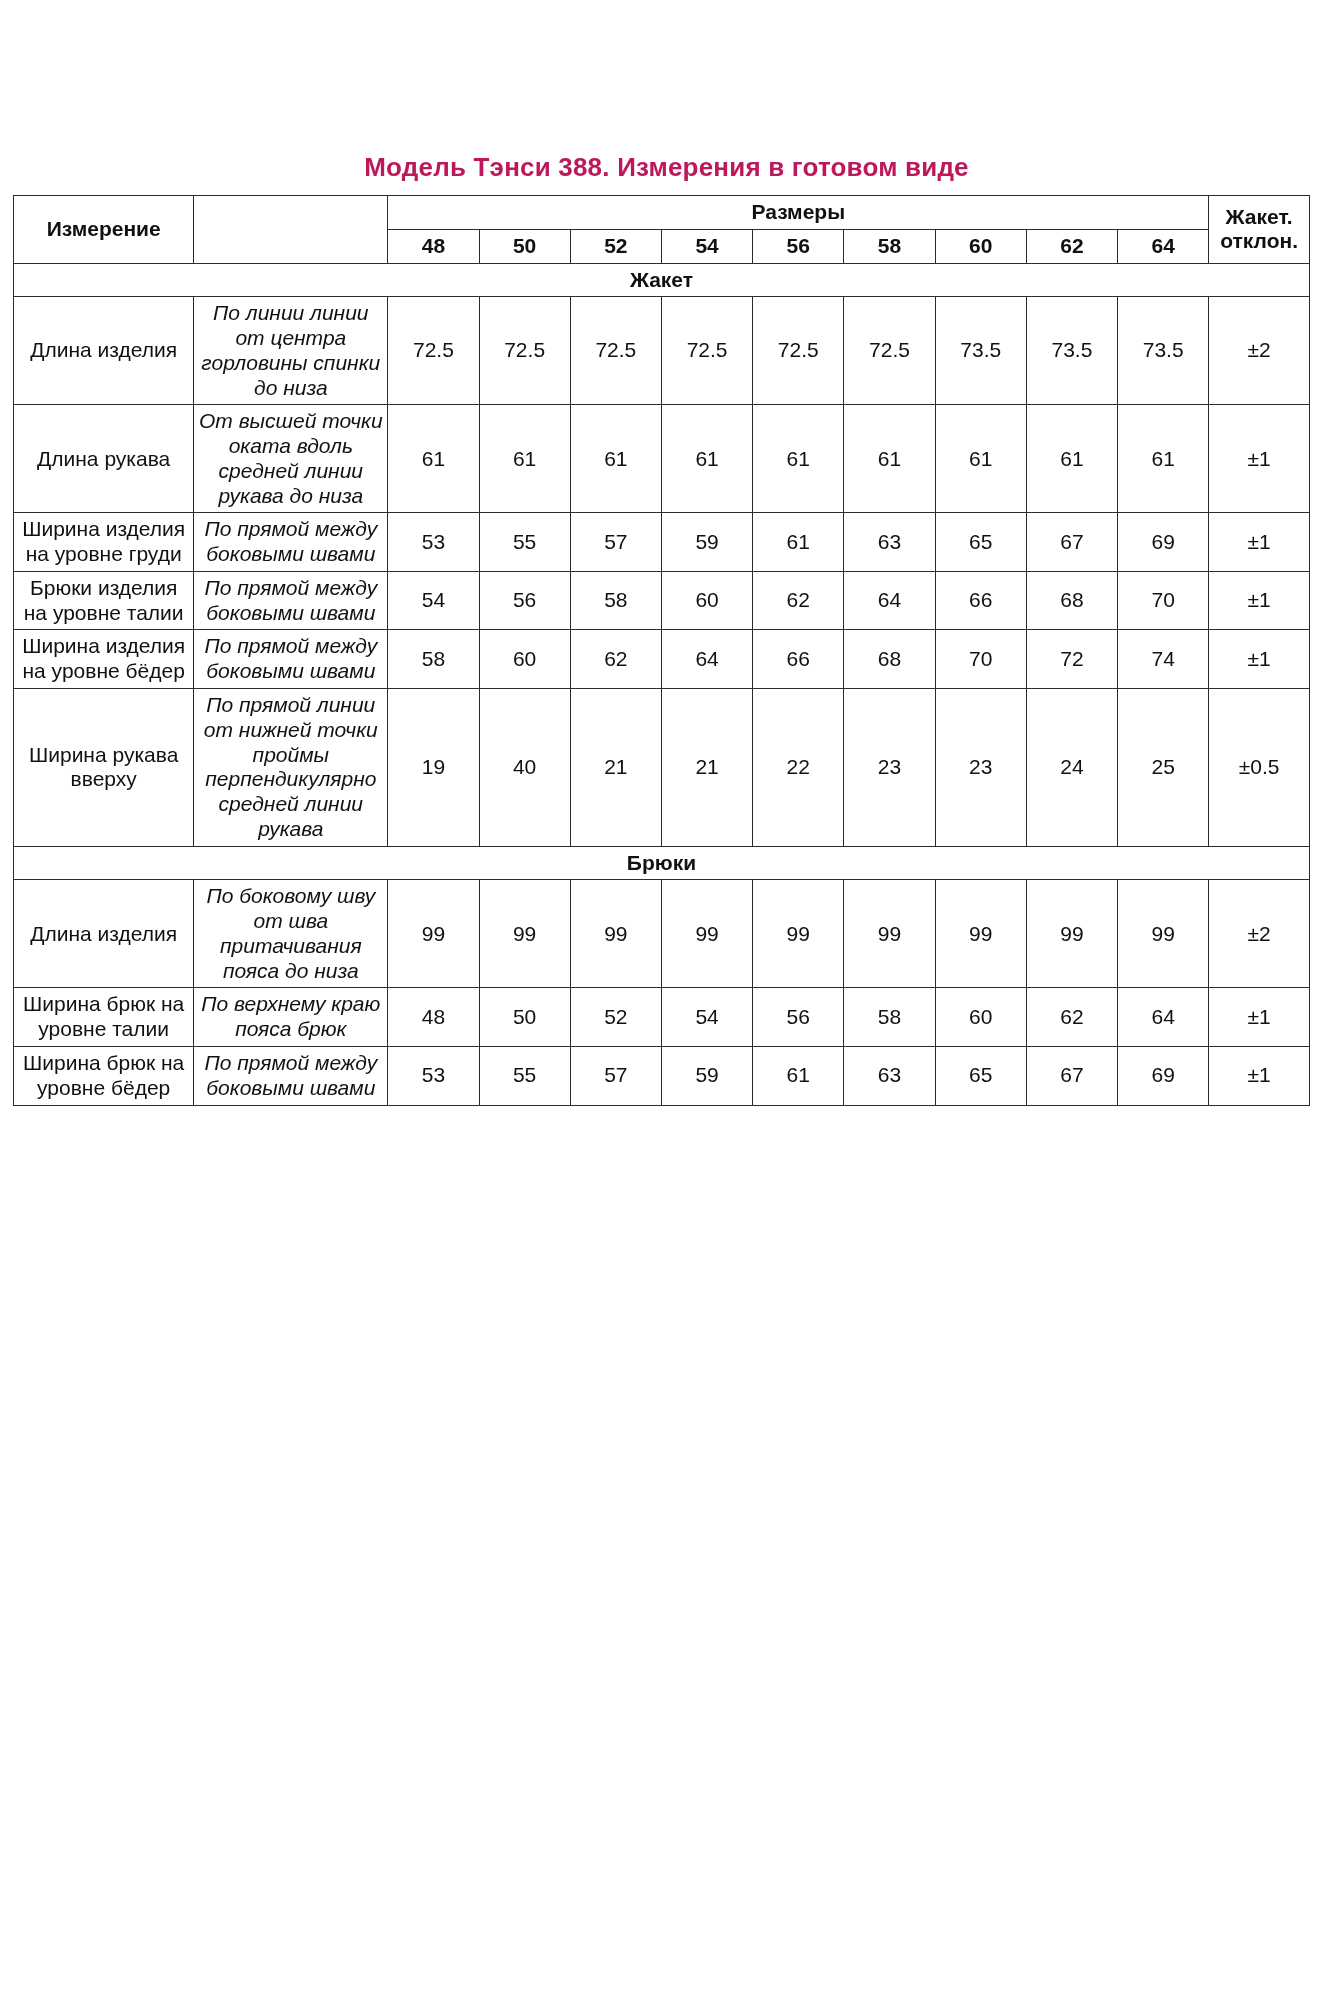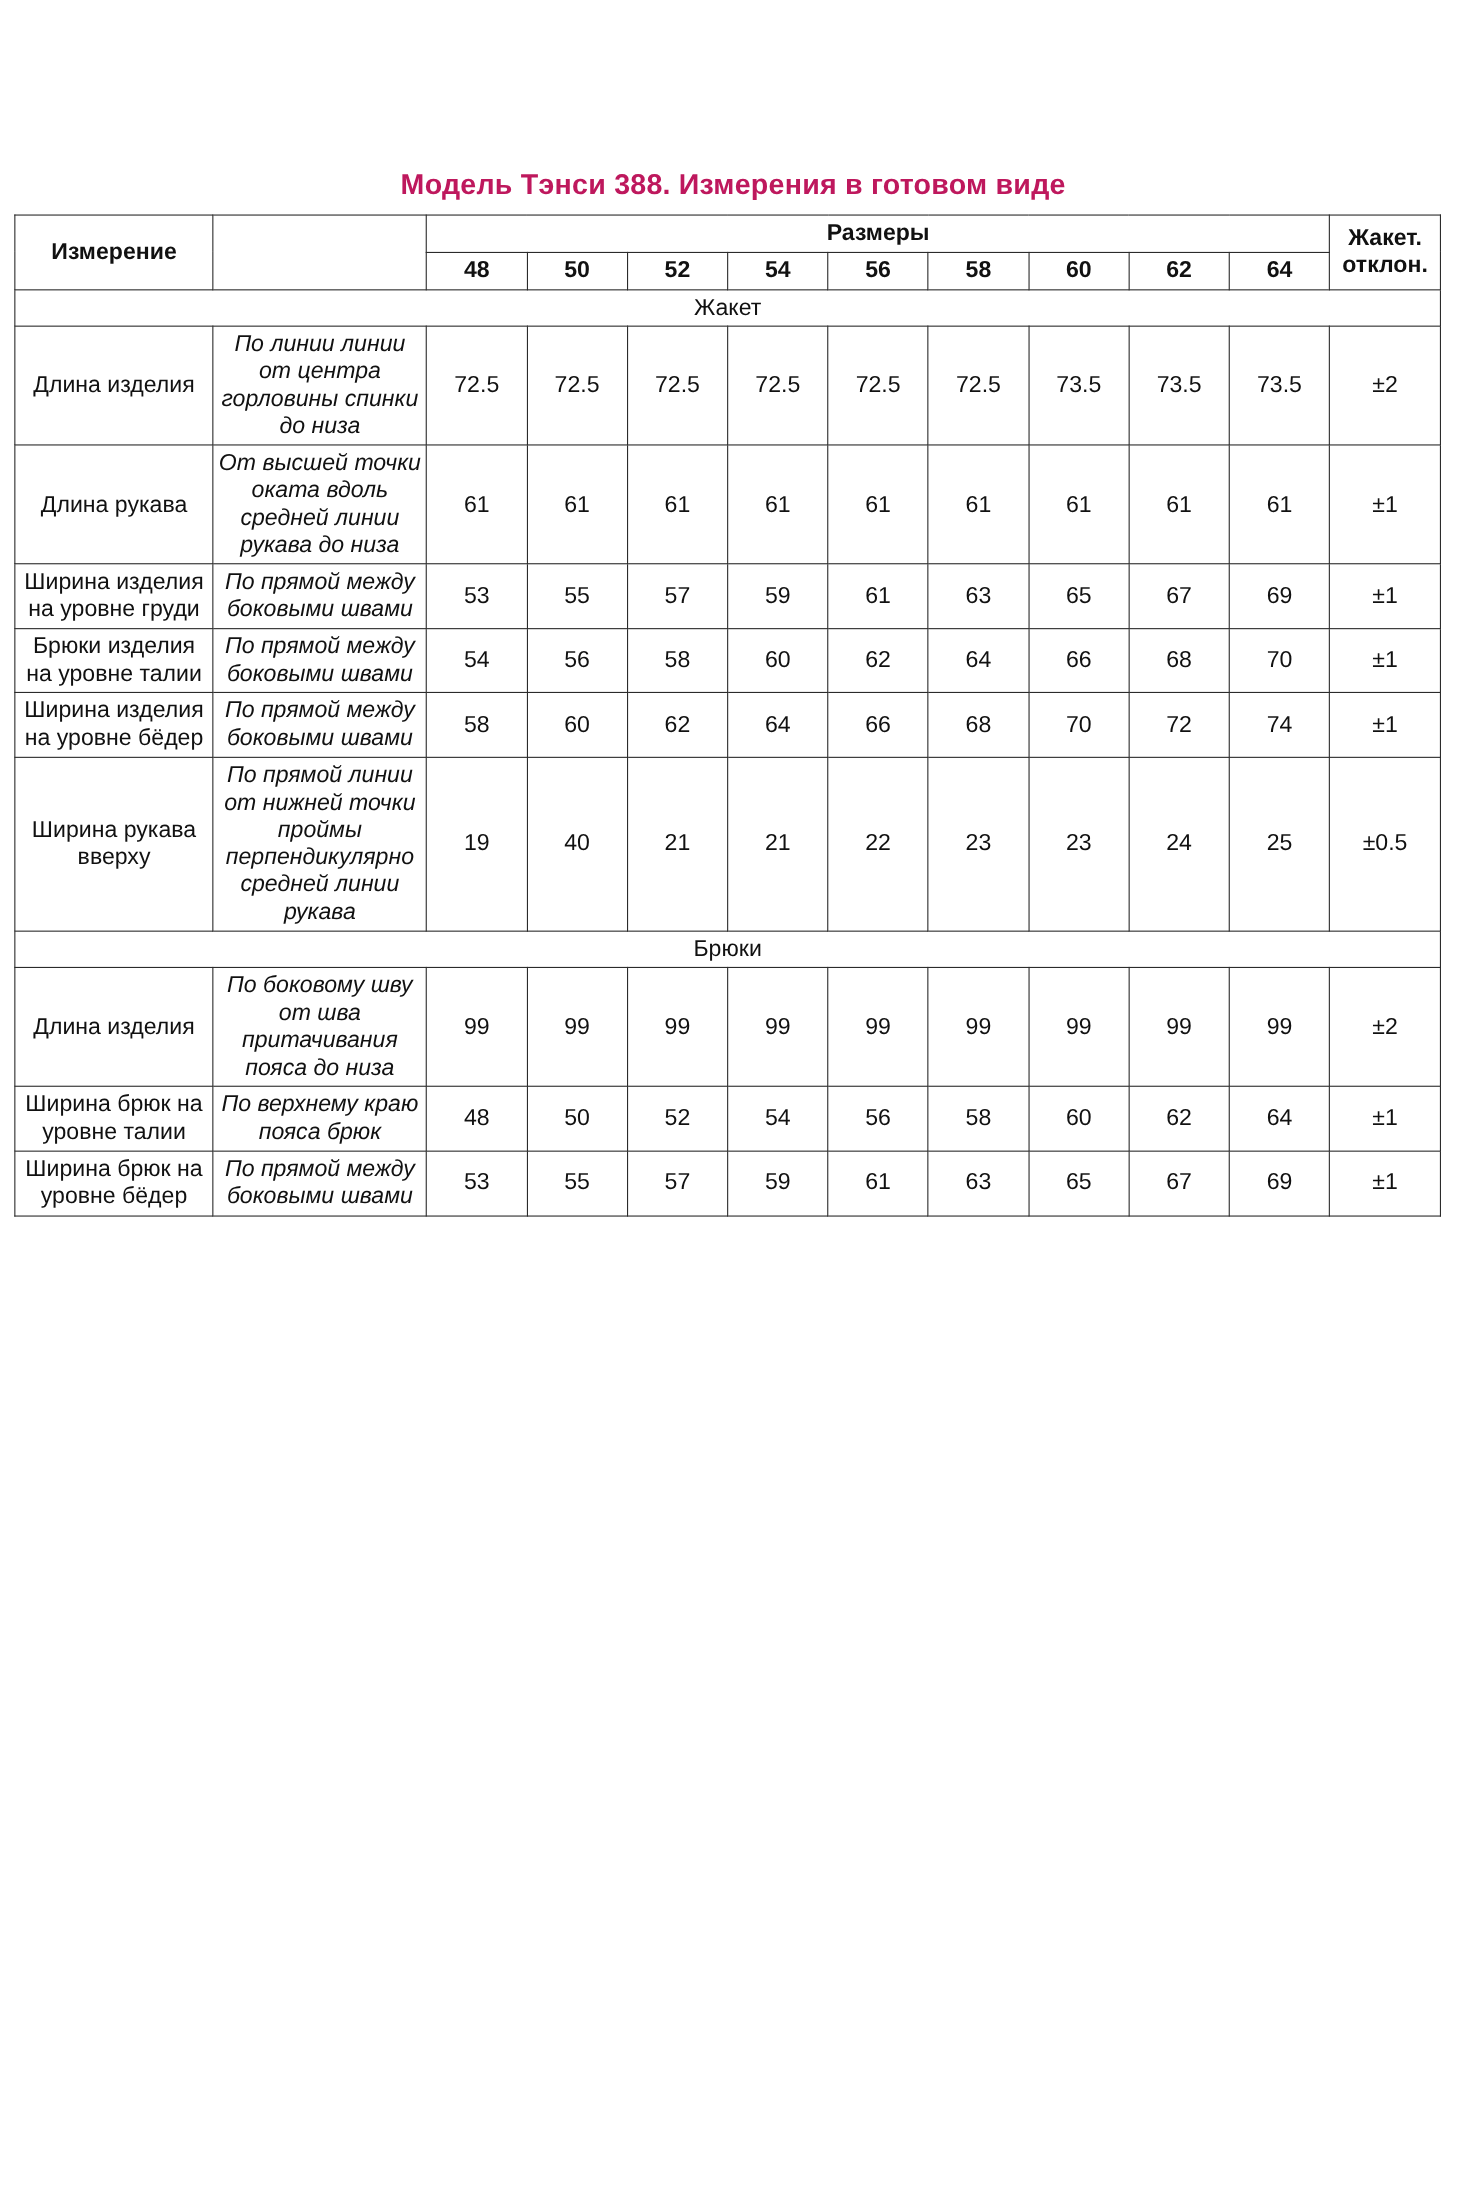--- a/index.html
+++ b/index.html
@@ -64,21 +64,21 @@
     font-size: 18px;
     font-weight: bold;
     line-height: 1.2;
   }
   th.size-num {
     font-size: 23px;
     font-weight: bold;
   }
   td.section {
     font-size: 23px;
-    font-weight: normal;
+    font-weight: bold;
     padding: 6px 0;
   }
   td.name {
     font-size: 21px;
     line-height: 1.22;
     margin-left: 18px;
   }
   td.desc {
     font-style: italic;
     font-size: 19px;

